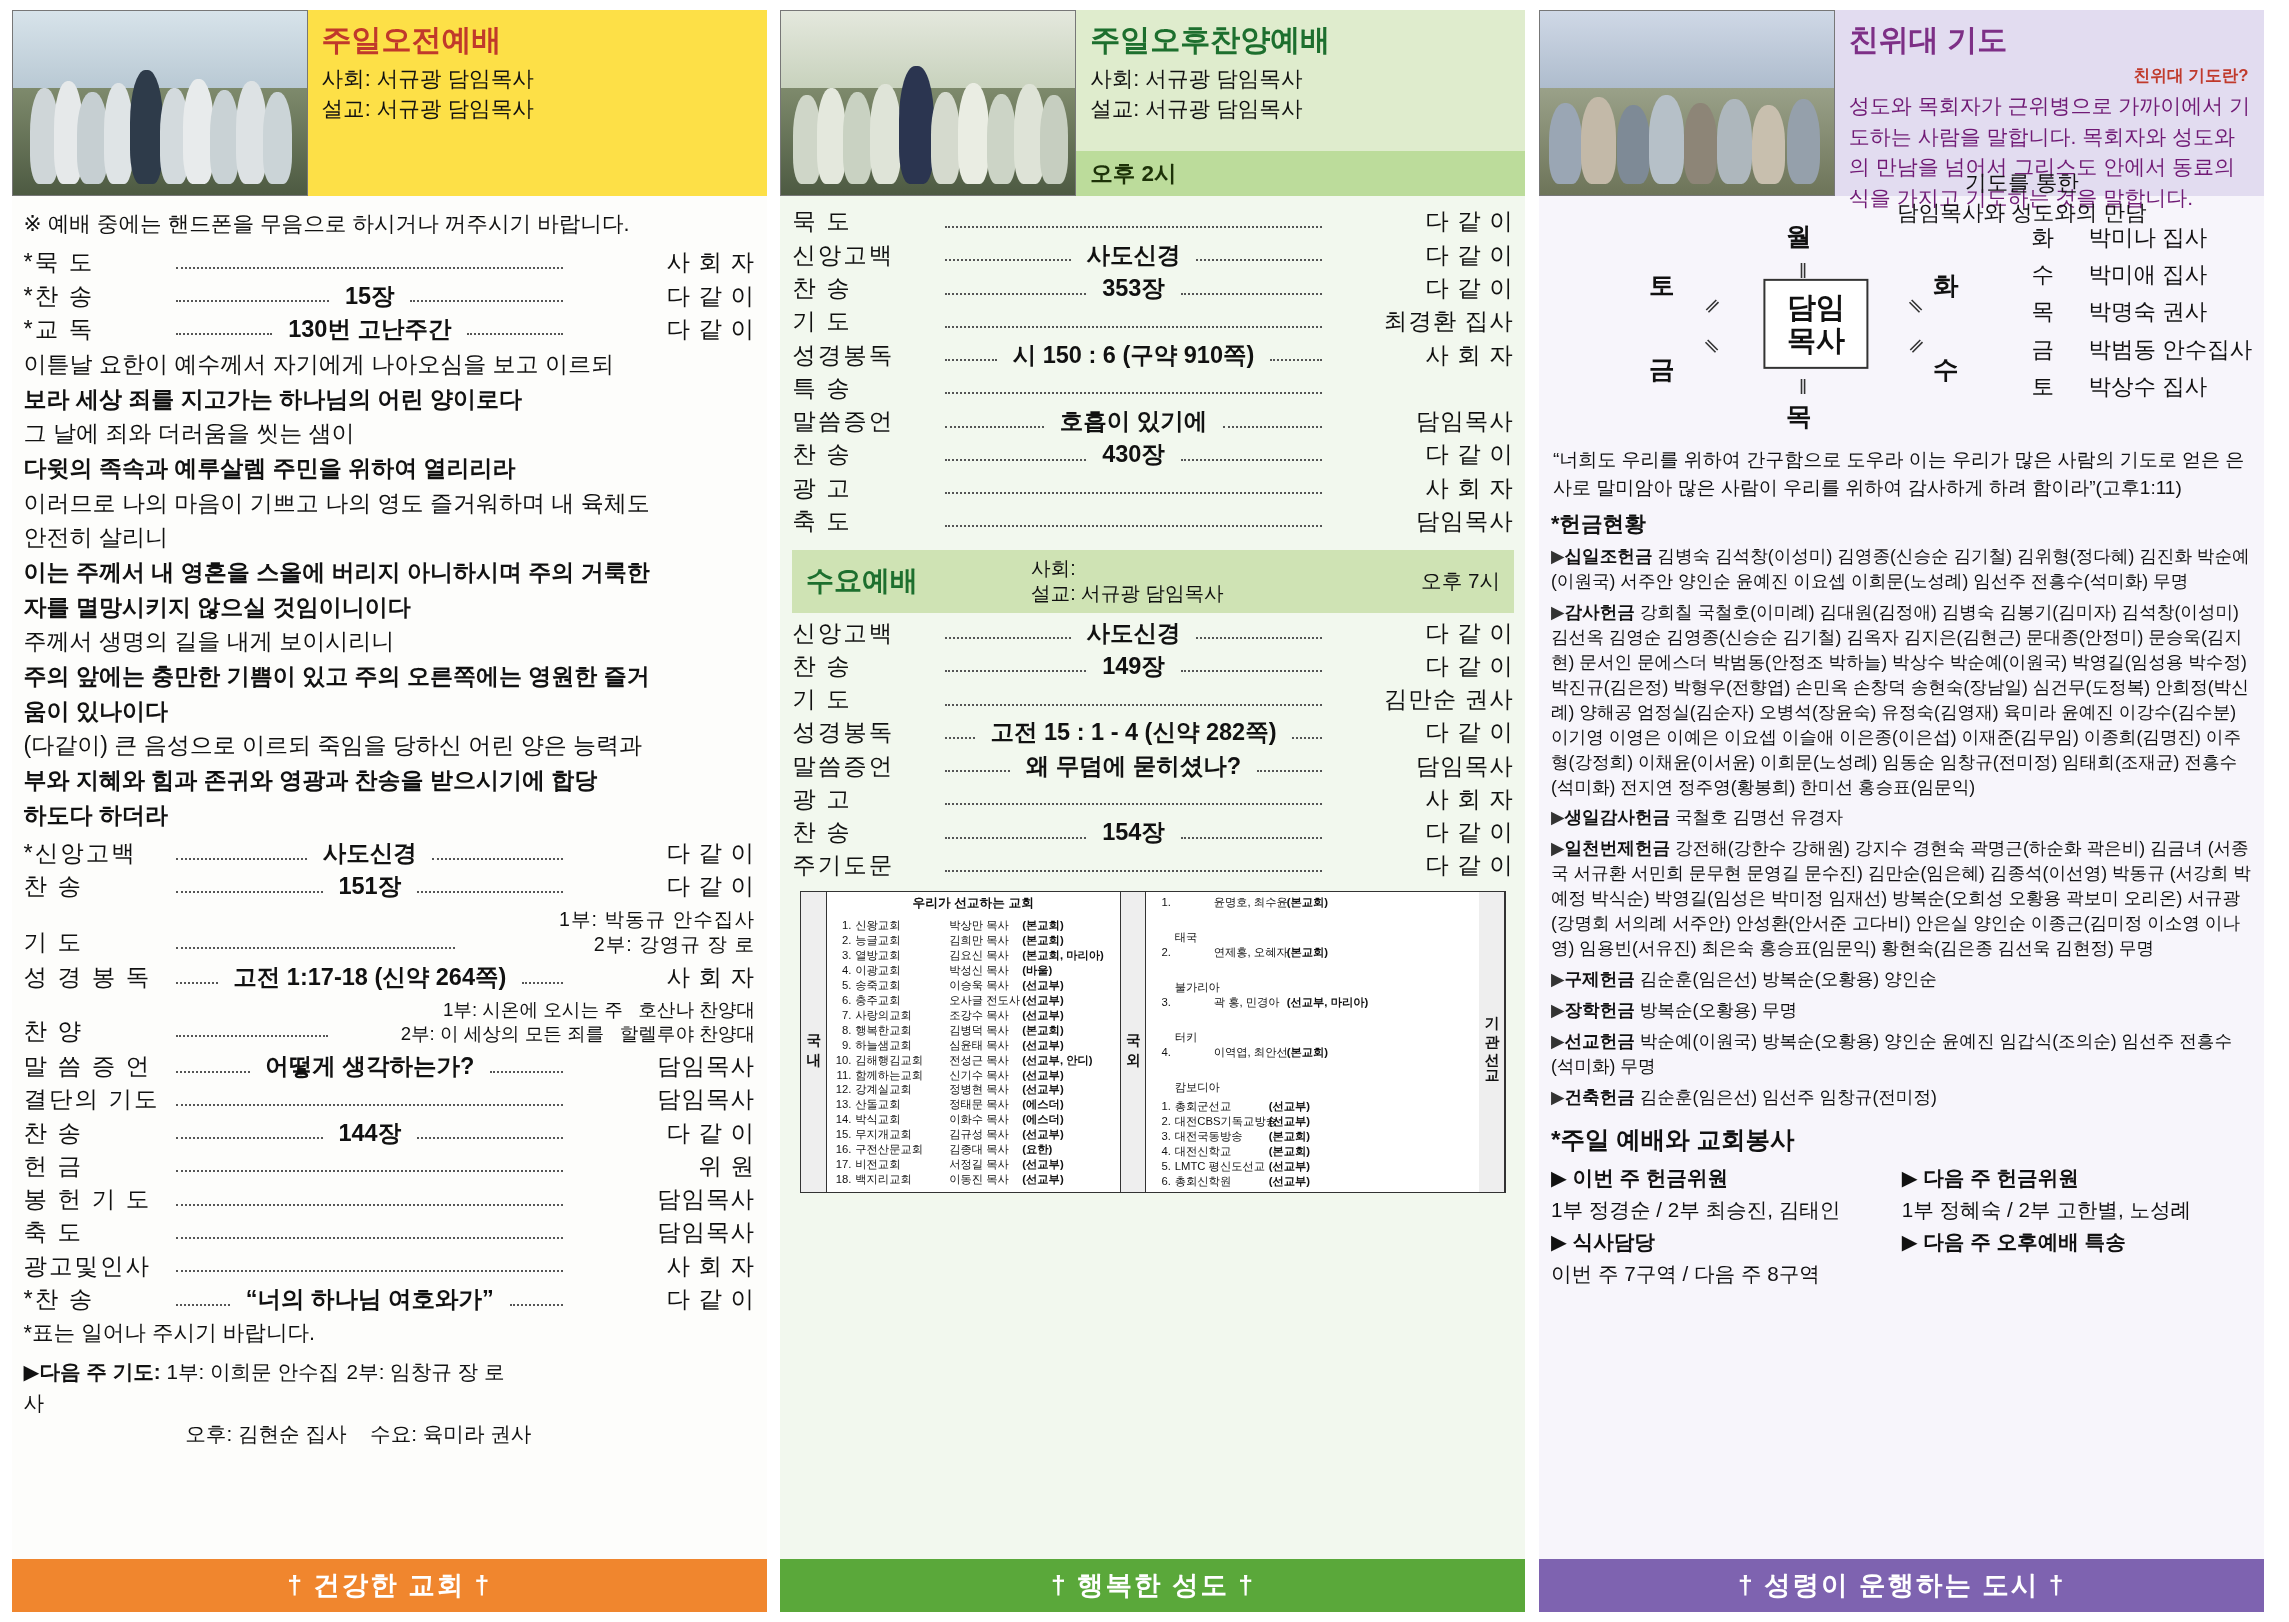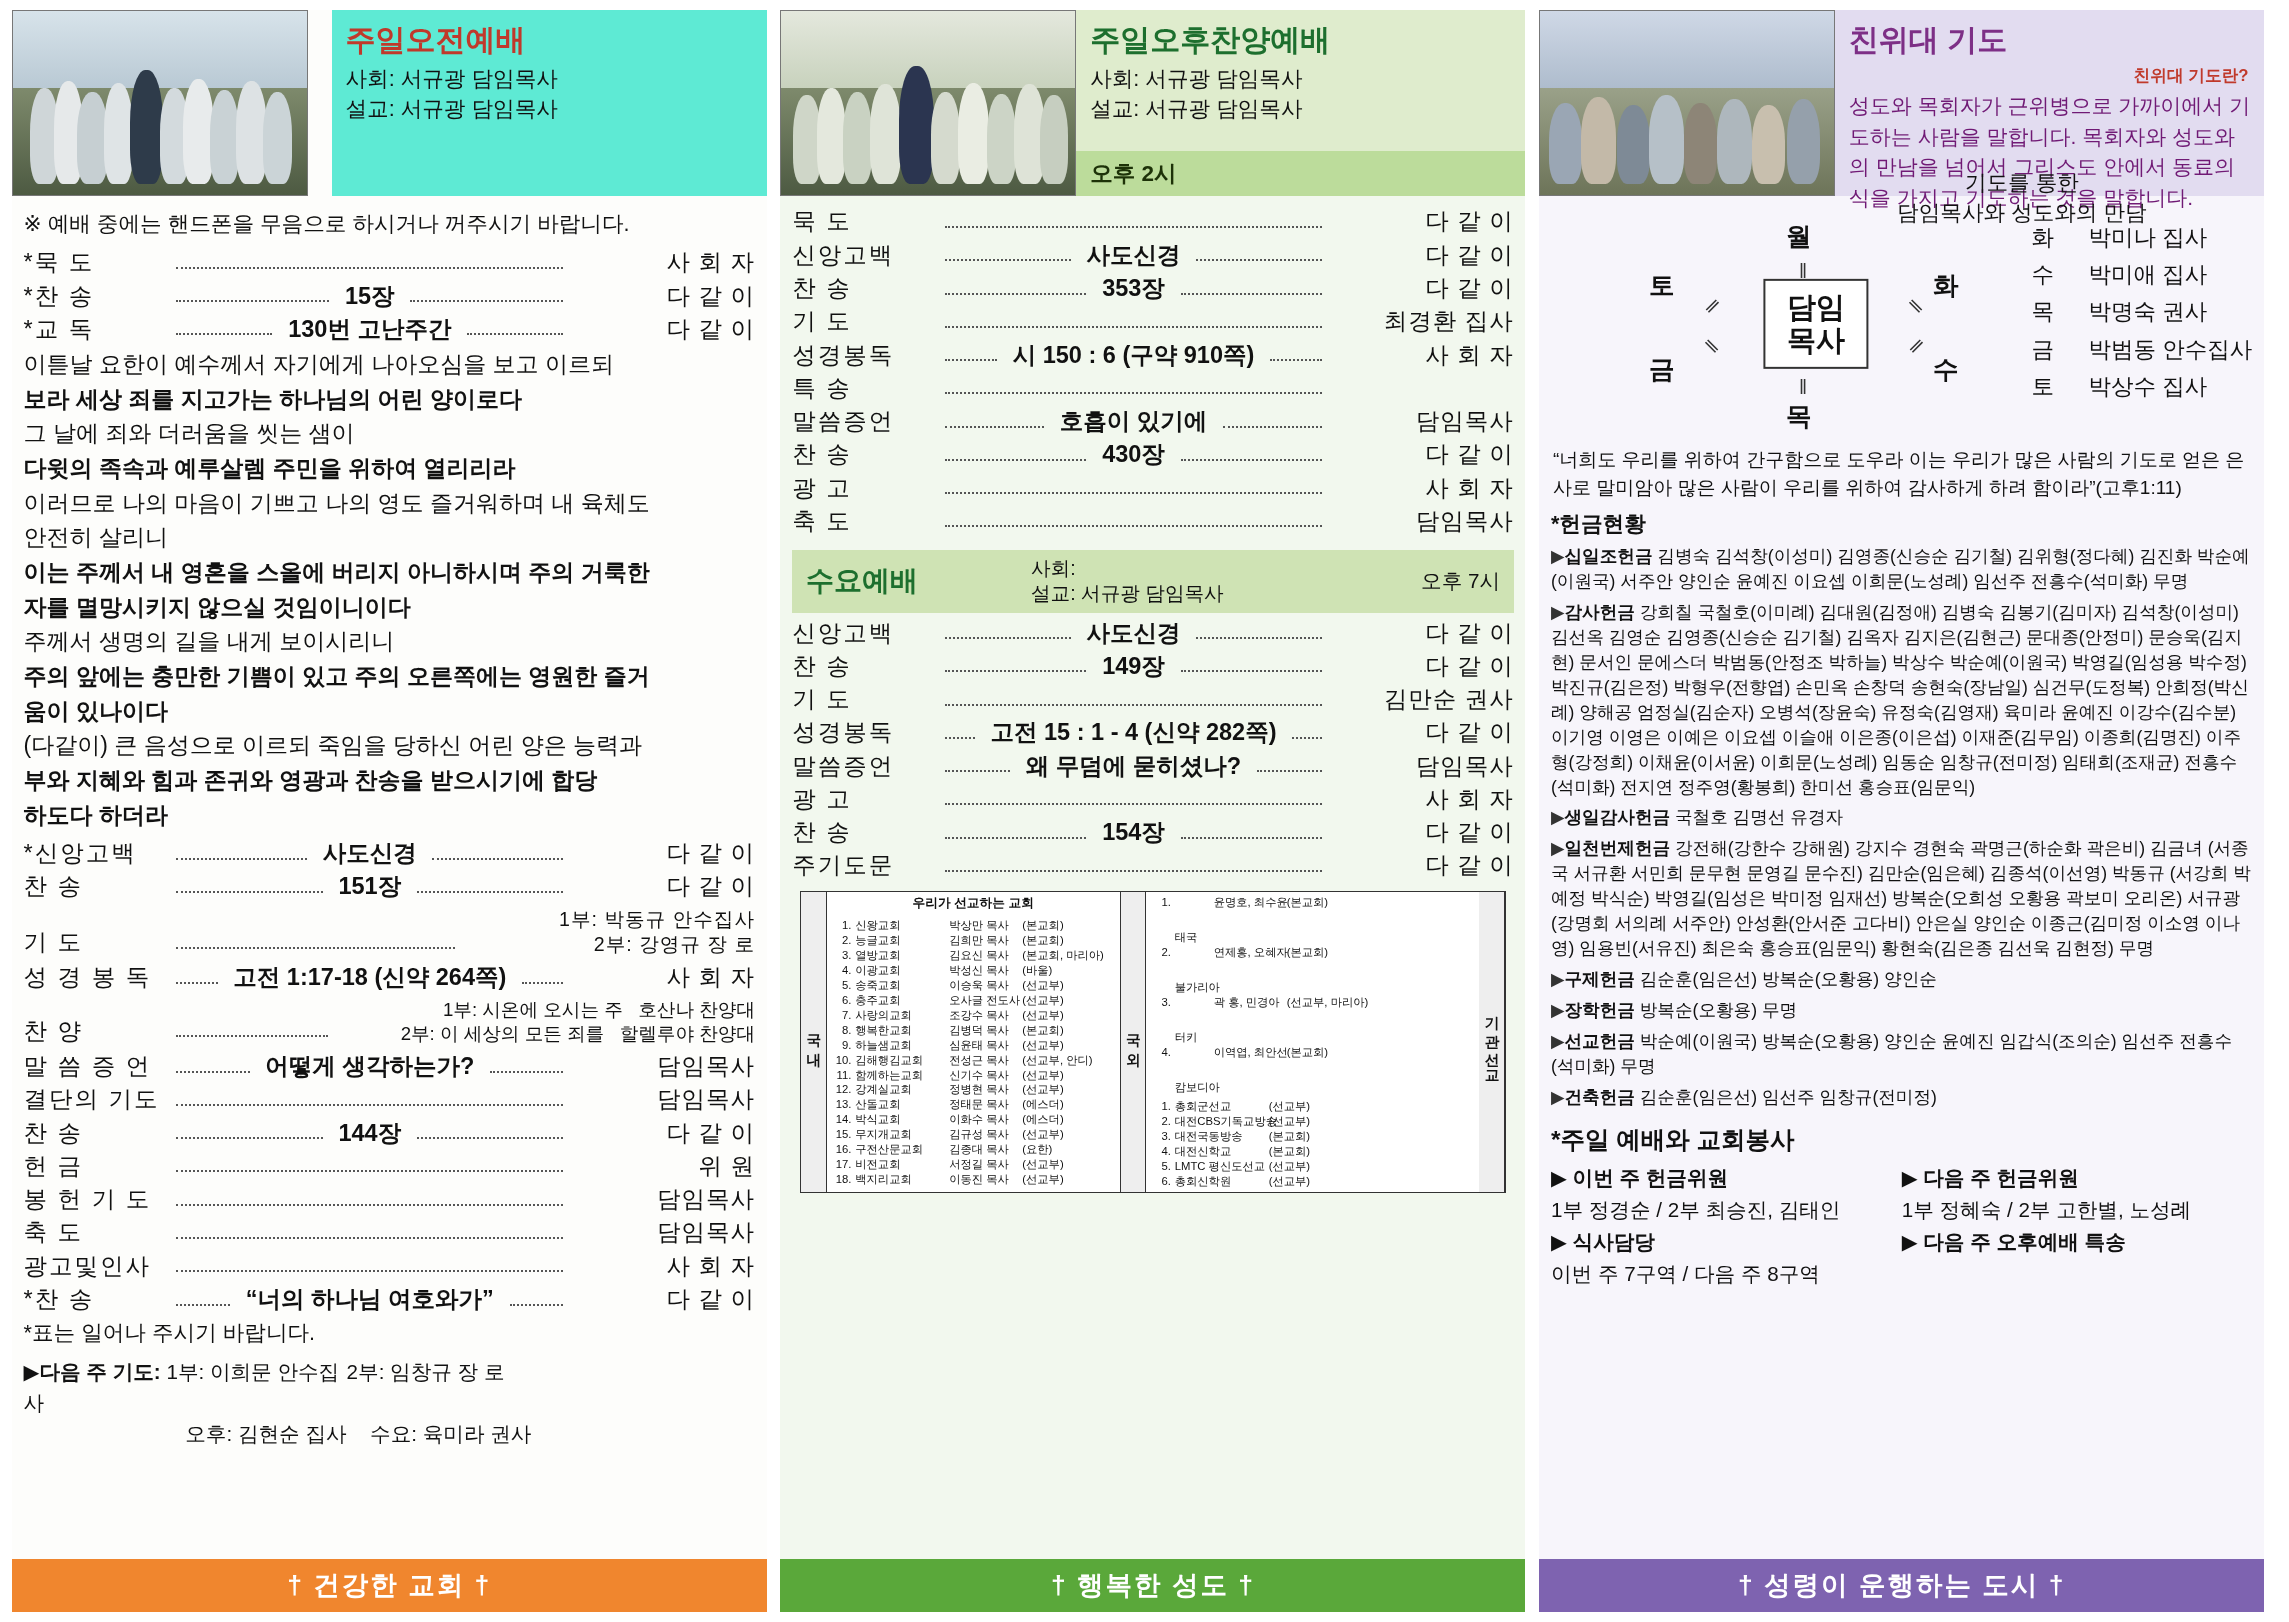--- a/index.html
+++ b/index.html
@@ -49,21 +49,21 @@
   }
   .c1 .title-bar{color:#c0392b;}
   .c2 .title-bar{color:#1d6f2e;}
   .c3 .title-bar{color:#7d2f86;}
   .meta{font-size:21.6px;line-height:1.35;padding:0 13.7px;}
   .timebar{
     margin-top:auto;
     font-size:22.5px;font-weight:bold;
     padding:6.9px 13.7px;
   }
-  .c1 .hdr-right{background:#5eead4;margin-left:24px;}
+  .c1 .hdr-right{background:#fde047;}
   .c1 .timebar{background:#f5a85d;color:#3a2408;}
   .c2 .hdr-right{background:#dfeccd;}
   .c2 .timebar{background:#bcdc9b;color:#1d3208;}
   .c3 .hdr-right{background:#e2dcf0;}
 
   .c3 .desc{font-size:21px;line-height:1.45;padding:3.9px 13.7px 7.8px 13.7px;color:#701a75;}
   .c3 .sub-q{color:#c0392b;font-size:16.7px;font-weight:bold;text-align:right;padding:0 15.7px;}
 
   
   .body{padding:7.8px 11.8px 0 11.8px;font-size:23.5px;}
@@ -137,21 +137,21 @@
     letter-spacing:3.9px;
   }
   .mcol{padding:3.9px 4.9px;}
   .mcol.left{flex:1;border-right:1px solid #333;}
   .mcol.right{width:323px;}
   .mrow{display:flex;line-height:1.32;white-space:nowrap;}
   .mrow .n{width:19.6px;text-align:right;padding-right:3.9px;}
   .mrow .c1c{width:94px;}
   .mrow .c2c{width:73px;}
   .mrow .c3c{width:39px;margin-top:35px;}
-  .mrow .c4c{flex:1;}
+  .mrow .c4c{flex:1;font-weight:bold;}
   .mhead{text-align:center;font-weight:bold;font-size:12.7px;margin-bottom:6px;}
   .mgroup{margin-top:3.9px;}
 
   
   .prayer-diagram{
     position:relative;height:225px;margin:7.8px 0 0 0;
   }
   .pd-center{
     position:absolute;left:50%;top:50%;transform:translate(-50%,-50%);
     border:2.9px solid #333;padding:9.8px 21.6px;

